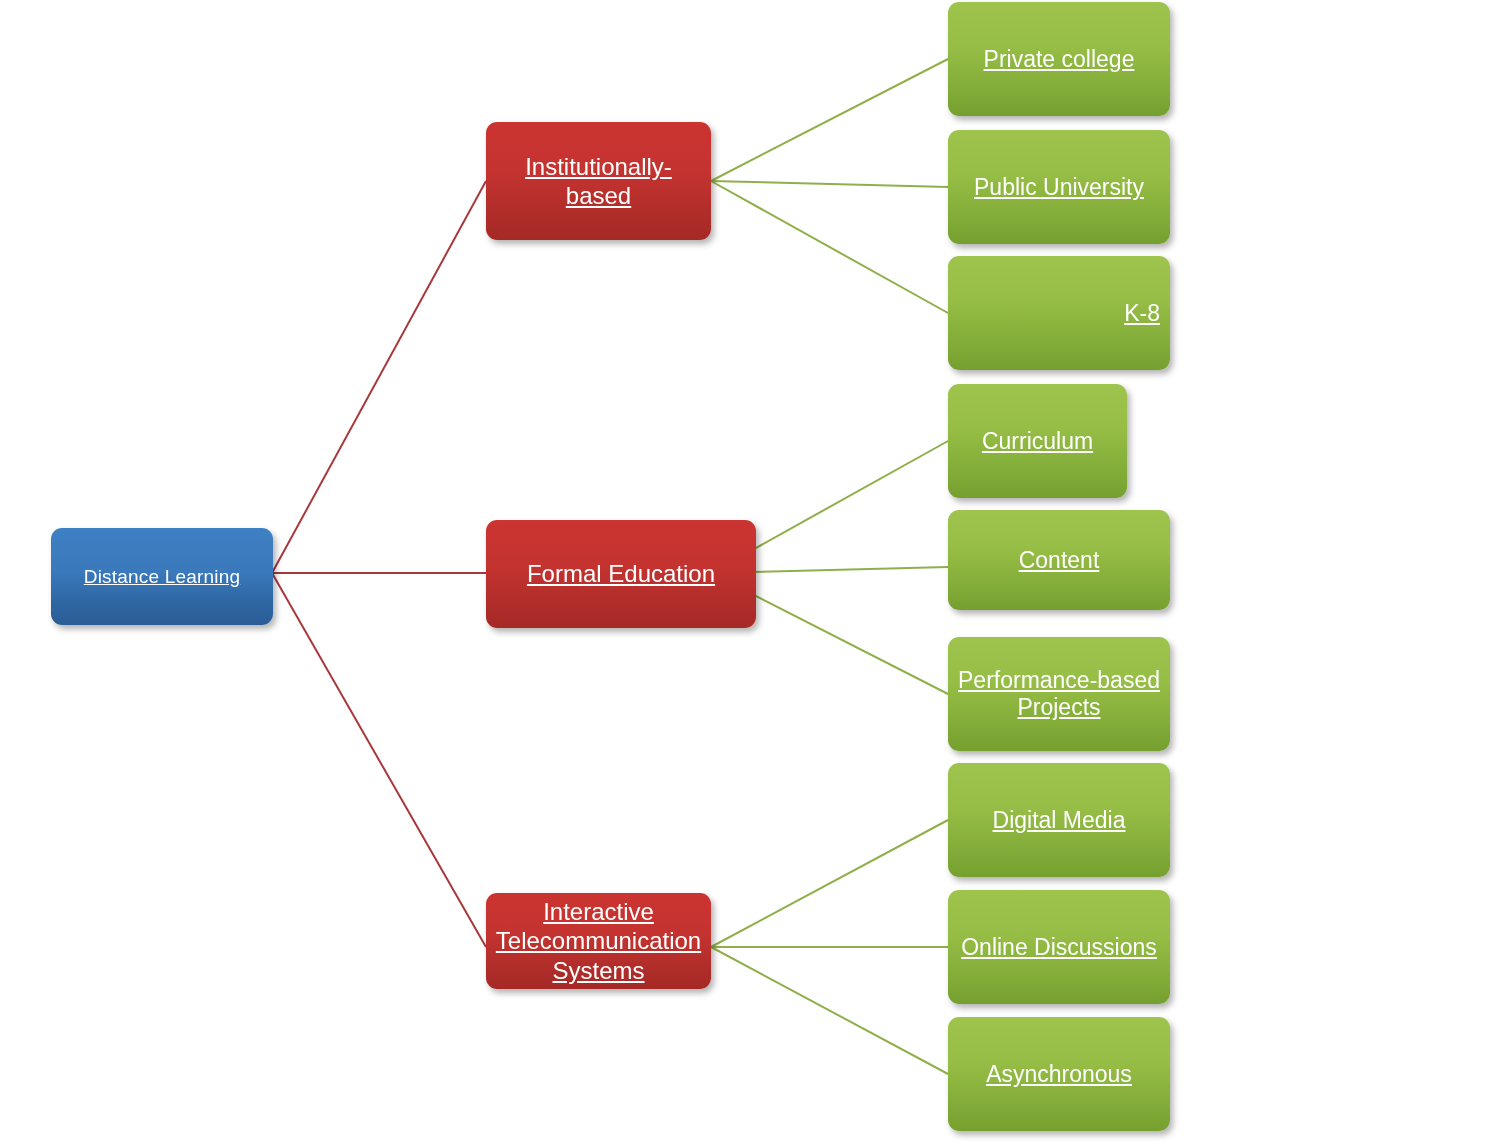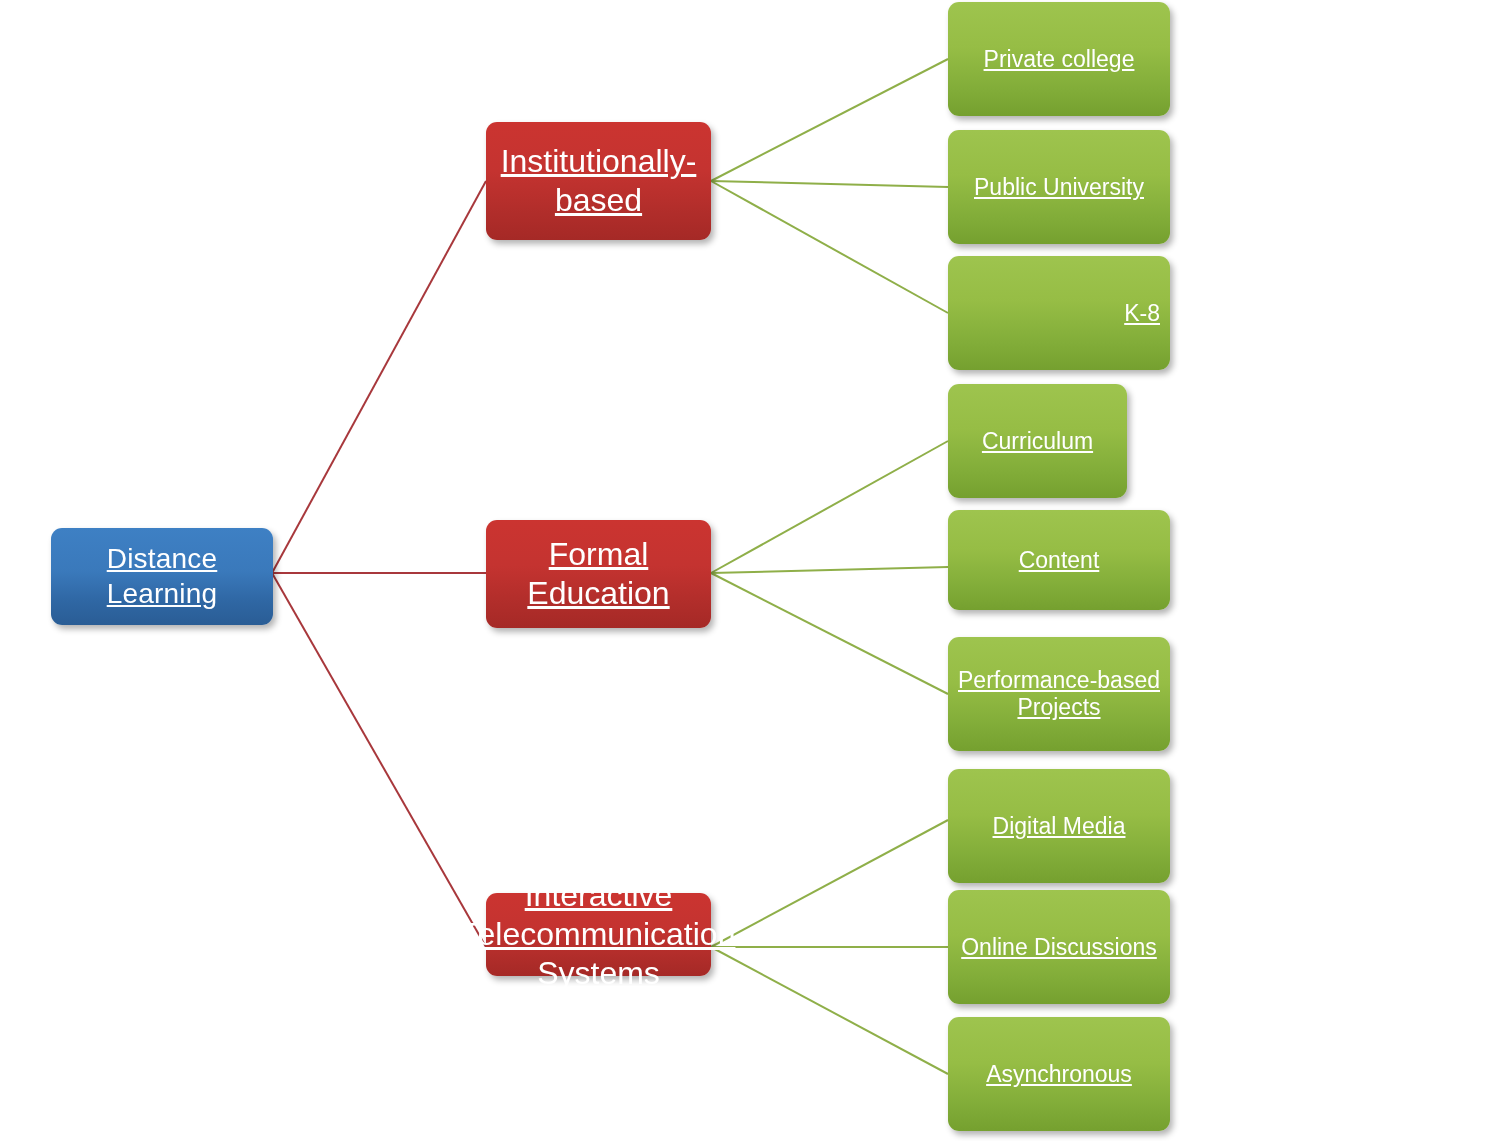--- a/index.html
+++ b/index.html
@@ -35,26 +35,26 @@
     color: #ffffff;
     border-radius: 11px;
     box-sizing: border-box;
     padding: 4px 10px;
     line-height: 1.22;
     box-shadow: 3px 4px 6px rgba(0,0,0,0.30);
     z-index: 2;
   }
   .node-root {
     background: linear-gradient(to bottom, #3e80c4 0%, #3a79bb 45%, #2f67a4 75%, #2a5d95 100%);
-    font-size: 28px;
+    font-size: 19px;
     letter-spacing: 0.2px;
   }
   .node-branch {
     background: linear-gradient(to bottom, #cb3430 0%, #c43330 42%, #b02d2a 78%, #a52926 100%);
-    font-size: 32px;
+    font-size: 24px;
   }
   .node-leaf {
     background: linear-gradient(to bottom, #9ec44e 0%, #96bd45 40%, #82ad39 76%, #75a02f 100%);
     font-size: 23px;
   }
   .node-leaf.two-line {
     line-height: 1.18;
     padding-left: 10px;
   }
   .node-label {
@@ -92,39 +92,39 @@
       </div>
       <div class="node node-leaf" style="left: 948px; top: 2px; width: 222px; height: 114px;">
         <span class="node-label">Private college</span>
       </div>
       <div class="node node-leaf" style="left: 948px; top: 130px; width: 222px; height: 114px;">
         <span class="node-label">Public University</span>
       </div>
       <div class="node node-leaf" style="left: 948px; top: 256px; width: 222px; height: 114px; justify-content: flex-end;">
         <span class="node-label">K-8</span>
       </div>
-      <div class="node node-branch" style="left: 486px; top: 520px; width: 225px; height: 108px;">
+      <div class="node node-branch" style="left: 486px; top: 520px; width: 270px; height: 108px;">
         <span class="node-label">Formal Education</span>
       </div>
       <div class="node node-leaf" style="left: 948px; top: 384px; width: 179px; height: 114px;">
         <span class="node-label">Curriculum</span>
       </div>
       <div class="node node-leaf" style="left: 948px; top: 510px; width: 222px; height: 100px;">
         <span class="node-label">Content</span>
       </div>
       <div class="node node-leaf two-line" style="left: 948px; top: 637px; width: 222px; height: 114px;">
         <span class="node-label">Performance-based
 Projects</span>
       </div>
-      <div class="node node-branch two-line" style="left: 486px; top: 893px; width: 225px; height: 83px;">
+      <div class="node node-branch two-line" style="left: 486px; top: 893px; width: 225px; height: 96px;">
         <span class="node-label">Interactive
 Telecommunication
 Systems</span>
       </div>
-      <div class="node node-leaf" style="left: 948px; top: 763px; width: 222px; height: 114px; margin-top: 6px;">
+      <div class="node node-leaf" style="left: 948px; top: 763px; width: 222px; height: 114px;">
         <span class="node-label">Digital Media</span>
       </div>
       <div class="node node-leaf" style="left: 948px; top: 890px; width: 222px; height: 114px;">
         <span class="node-label">Online Discussions</span>
       </div>
       <div class="node node-leaf" style="left: 948px; top: 1017px; width: 222px; height: 114px; text-align: right;">
         <span class="node-label">Asynchronous</span>
       </div>
     </div>
 

